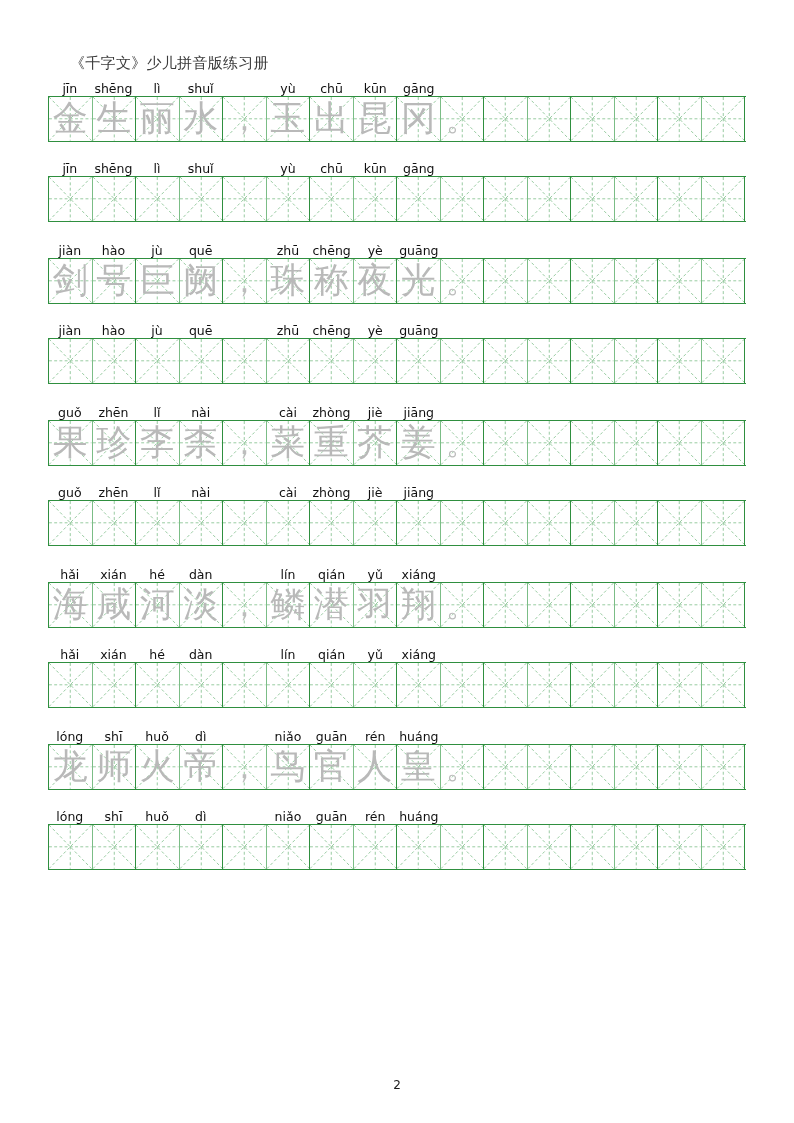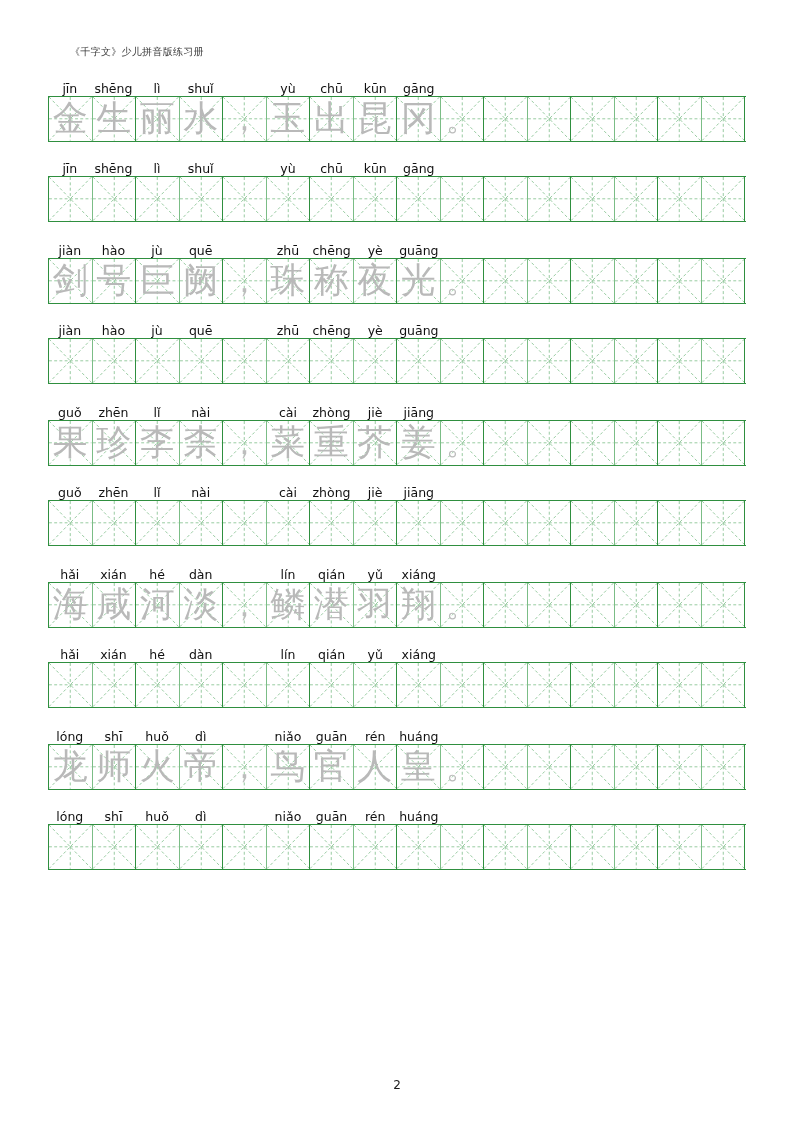--- a/index.html
+++ b/index.html
@@ -19,22 +19,22 @@
     position: relative;
     width: 794px;
     height: 1123px;
     box-sizing: border-box;
   }
 
   
   .header-title {
     position: absolute;
     left: 70px;
-    top: 45px;
-    font-size: 10px;
+    top: 54px;
+    font-size: 15px;
     color: #3a3a3a;
     letter-spacing: 0.3px;
     white-space: nowrap;
     font-family: Liberation Serif, serif;
   }
 
   
   .sheet {
     position: absolute;
     left: 48px;

